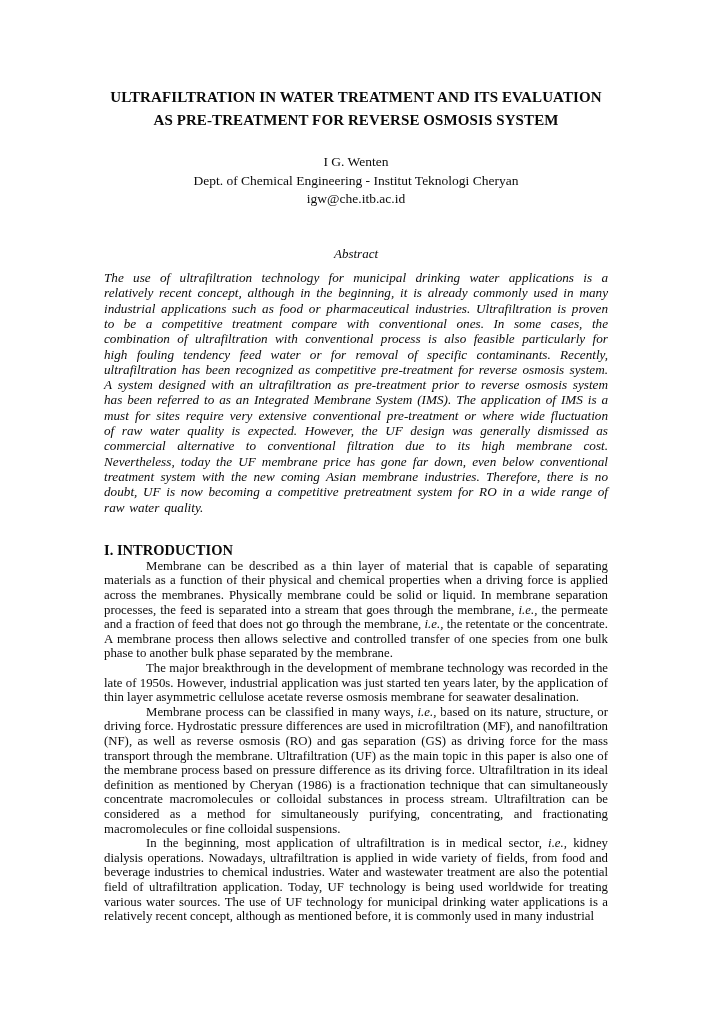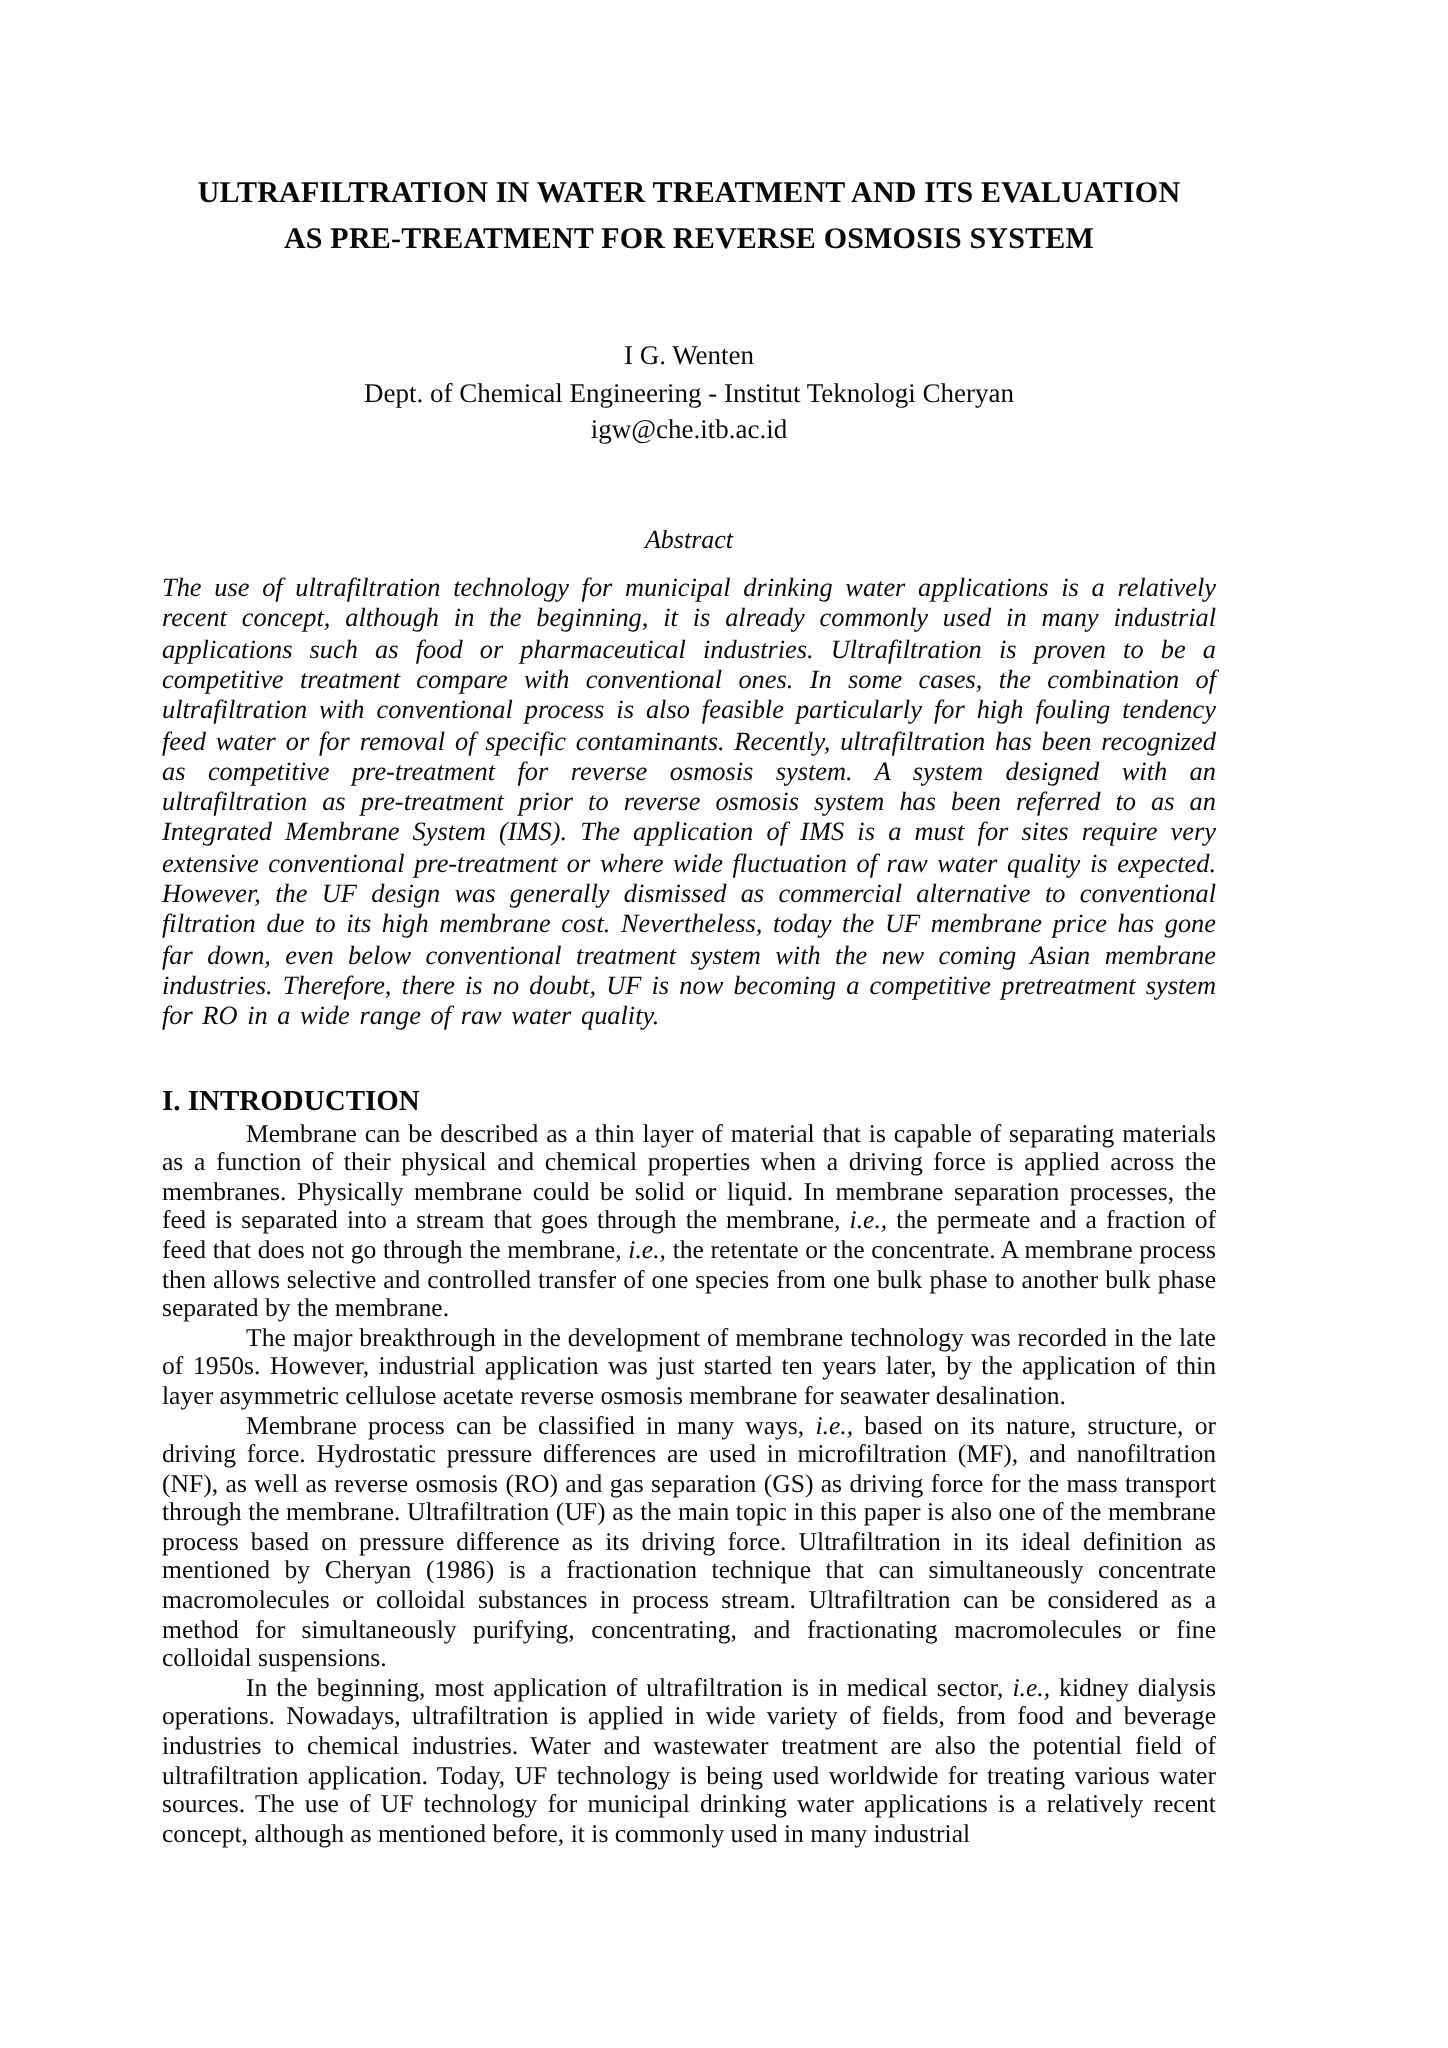--- a/index.html
+++ b/index.html
@@ -11,33 +11,33 @@
     overflow: hidden;
     font-family: "Liberation Serif", serif;
     color: #0a0a0a;
     -webkit-font-smoothing: antialiased;
   }
   .page {
     position: absolute;
     top: 0; left: 0;
     width: 704px;
     height: 1024px;
-    padding: 86px 96px 40px 81px;
+    padding: 86px 96px 40px 104px;
     background: #ffffff;
   }
   .paper-title {
     font-size: 15px;
     font-weight: bold;
     text-align: center;
     line-height: 23px;
     letter-spacing: 0.1px;
   }
   .tline { display: block; }
   .author-block {
-    margin-top: 37px;
+    margin-top: 21px;
     text-align: center;
     font-size: 13.5px;
     line-height: 18.7px;
   }
   .abstract-heading {
     margin-top: 37px;
     text-align: center;
     font-style: italic;
     font-size: 13px;
     line-height: 16px;

